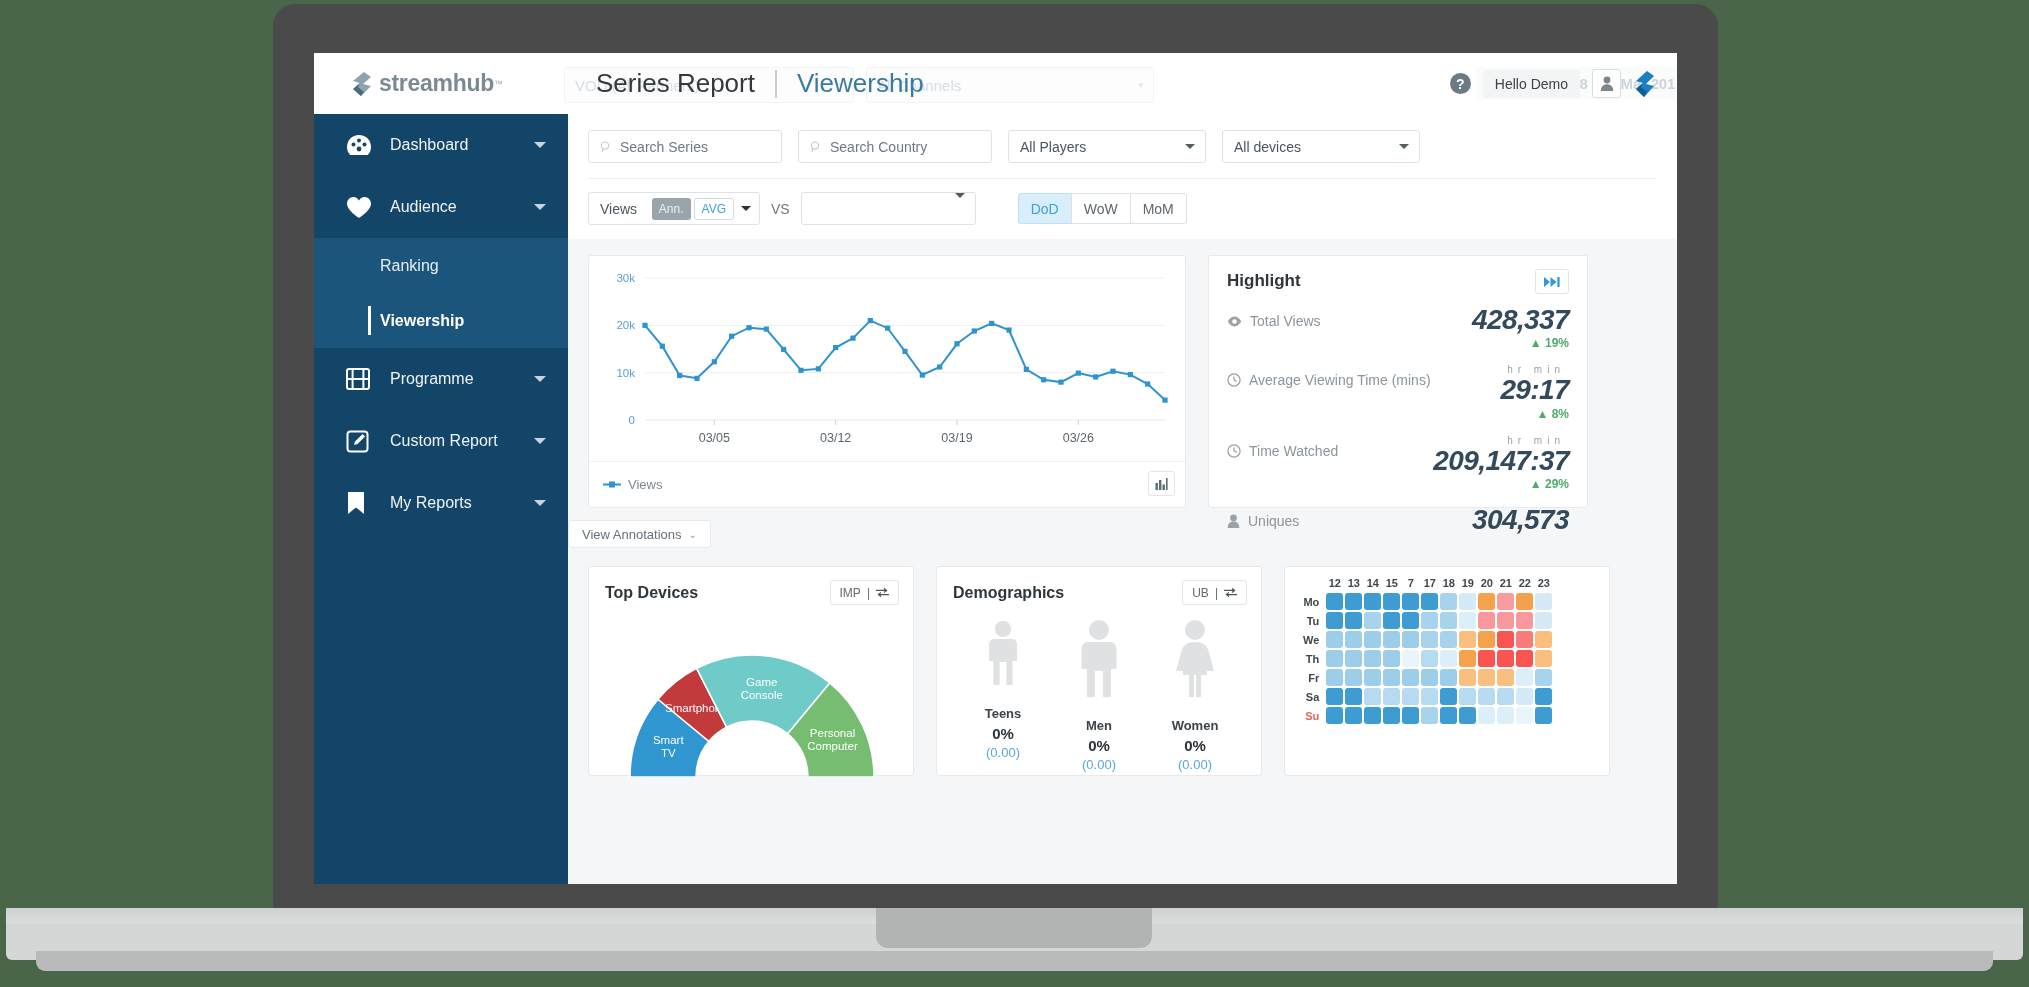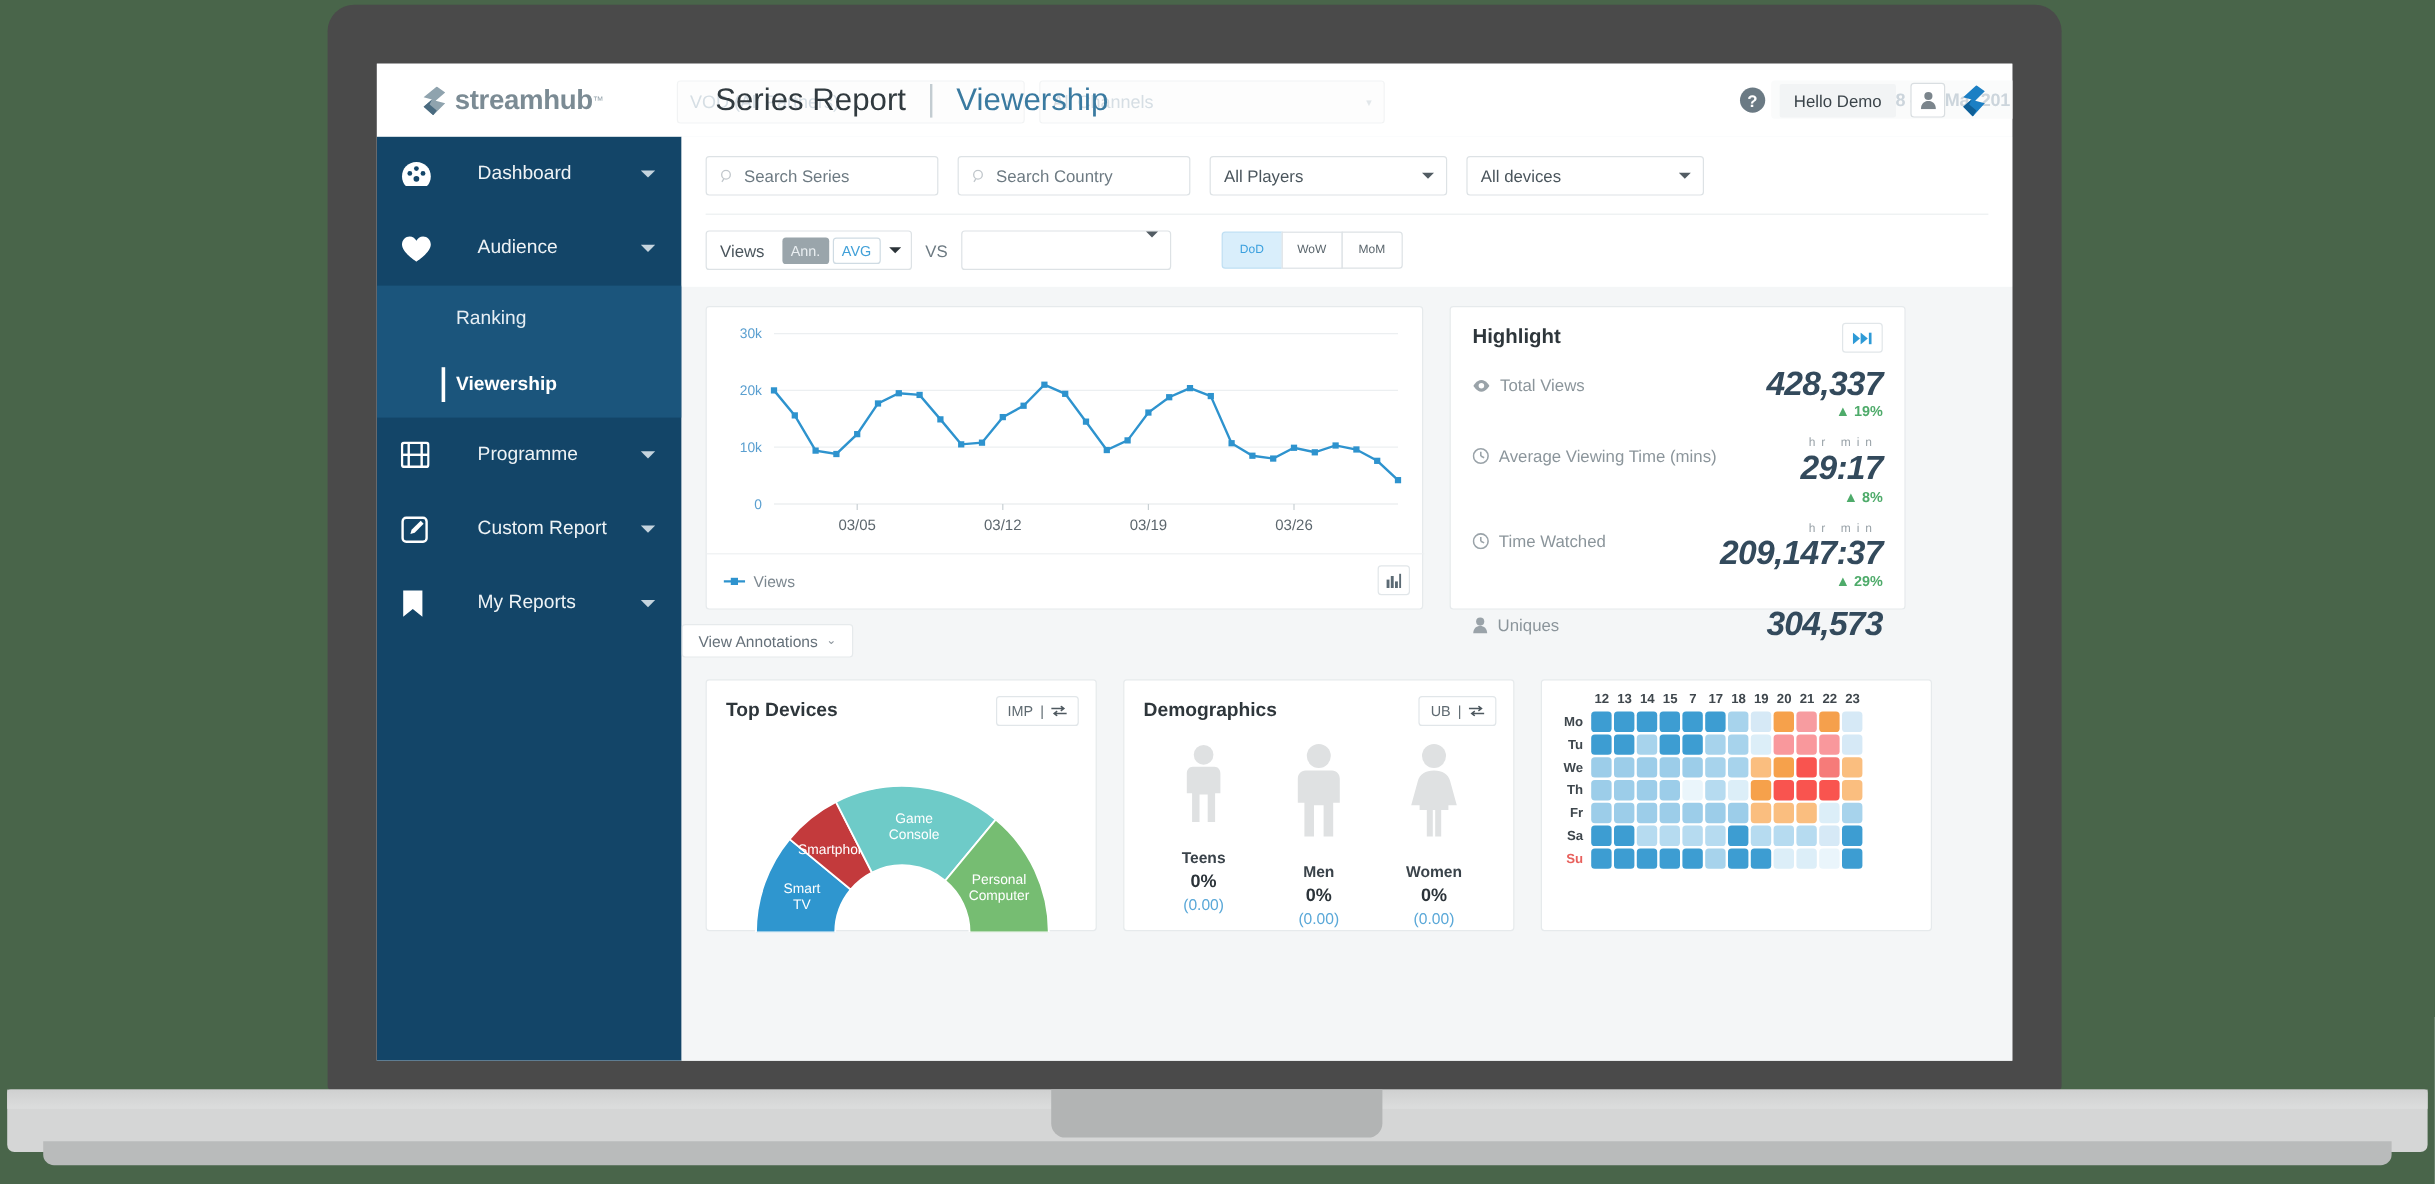--- a/index.html
+++ b/index.html
@@ -87,22 +87,22 @@
     display:flex; align-items:center; justify-content:center; background:#fff;
   }
   .sh-logo { width:22px; height:26px; }
 
   
   .sidebar {
     position:absolute; left:0; top:61px; width:254px; height:770px;
     background:#134568;
   }
   .nav-item {
-    height:62px; display:flex; align-items:center; padding-left:20px;
-    color:#eef3f6; font-size:16px; position:relative; cursor:pointer;gap:20px;
+    height:62px; display:flex; align-items:center; padding-left:32px;
+    color:#eef3f6; font-size:16px; position:relative; cursor:pointer;
   }
   .nav-item.active-parent { background:#134568; }
   .nav-ico { width:40px; display:flex; align-items:center; justify-content:flex-start; }
   .nav-label { margin-left:4px; }
   .nav-caret {
     position:absolute; right:22px; width:0; height:0;
     border-left:6px solid transparent; border-right:6px solid transparent;
     border-top:6px solid #c5d4de;
   }
   .nav-caret.up { border-top:none; border-bottom:6px solid #c5d4de; }
@@ -159,21 +159,21 @@
   }
   .vs-lbl { font-size:14px; color:#6d7a82; margin:0 11px; }
   .vs-sel {
     height:33px; width:175px; border:1px solid #dde2e5; border-radius:3px;
     background:#fff; position:relative;
   }
   .seg { display:flex; margin-left:42px; }
   .seg-btn {
     height:31px; min-width:51px; padding:0 12px; border:1px solid #dde2e5;
     background:#fff; display:flex; align-items:center; justify-content:center;
-    font-size:10px; color:#5b666d; margin-left:-1px;
+    font-size:14px; color:#5b666d; margin-left:-1px;
   }
   .seg-btn:first-child { margin-left:0; border-radius:3px 0 0 3px; }
   .seg-btn:last-child  { border-radius:0 3px 3px 0; }
   .seg-btn.on { background:#d9eefb; color:#3ba0de; border-color:#bfdff3; }
 
   
   .cards-top { display:flex; gap:22px; padding:16px 20px 0 20px; }
   .card { background:#fff; border:1px solid #e6eaec; border-radius:3px; }
   .card-chart { width:598px; height:253px; position:relative; }
   .card-high  { width:380px; height:253px; padding:15px 18px 0 18px; position:relative; }

